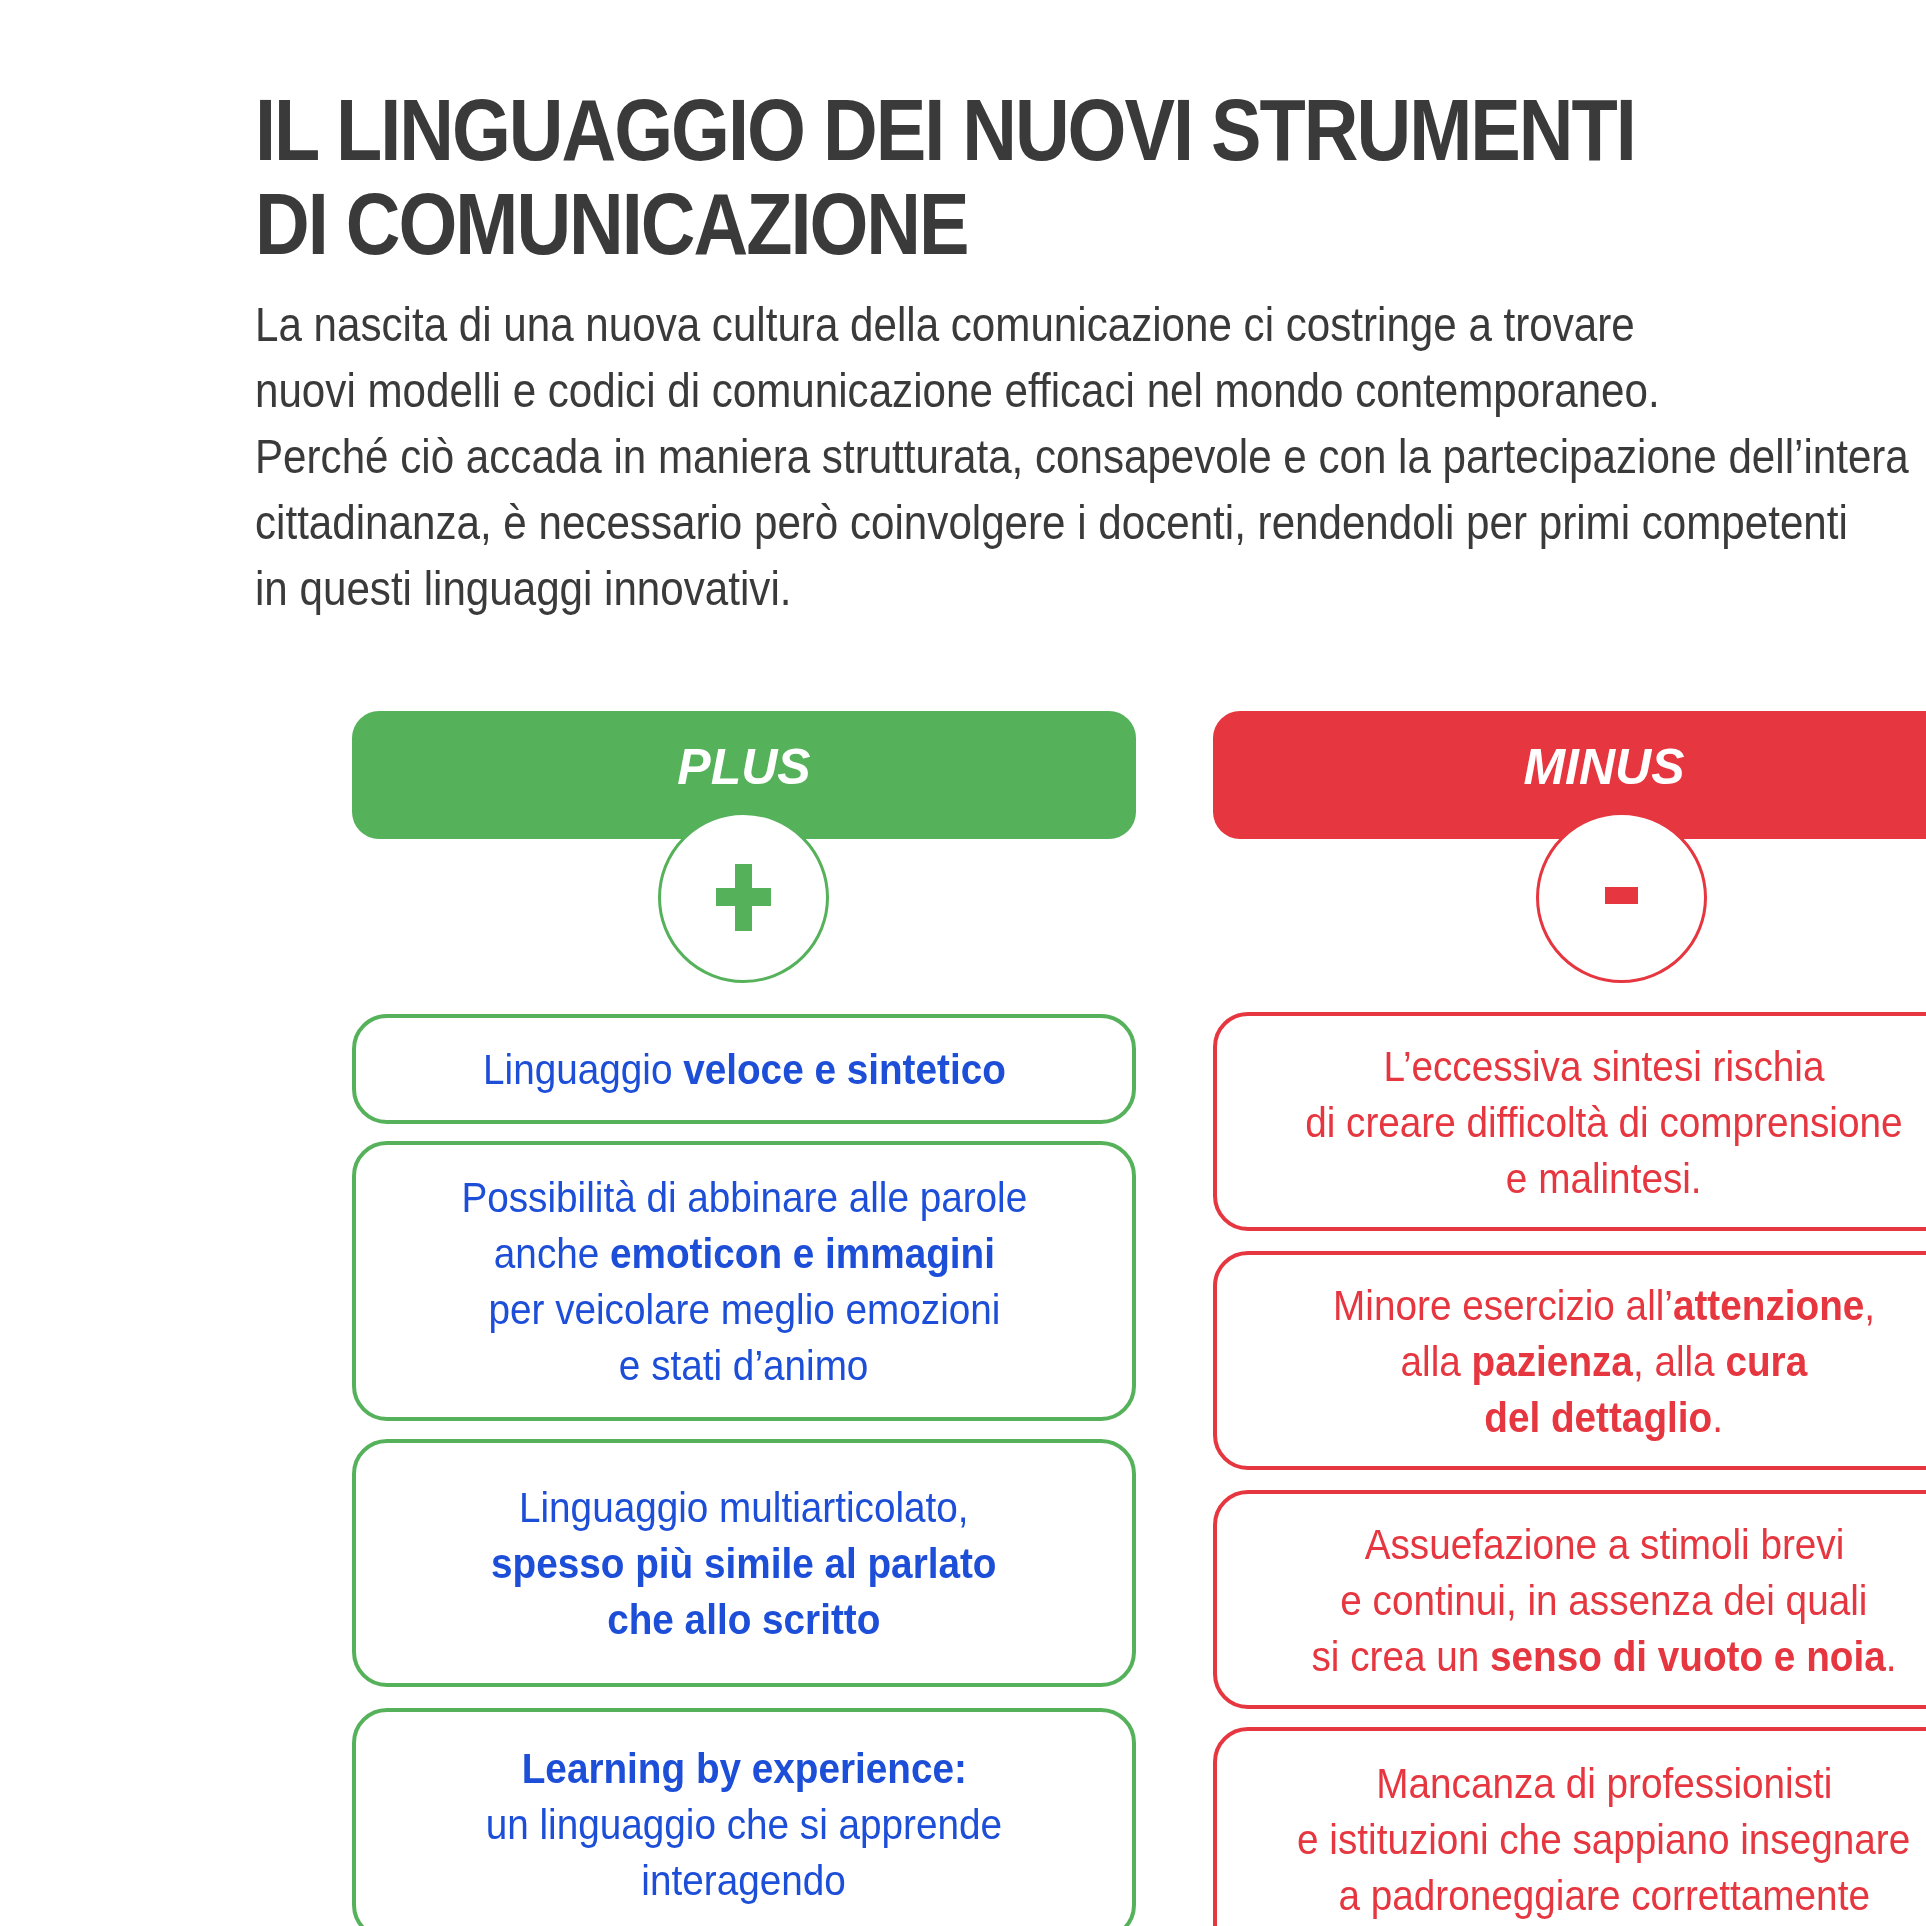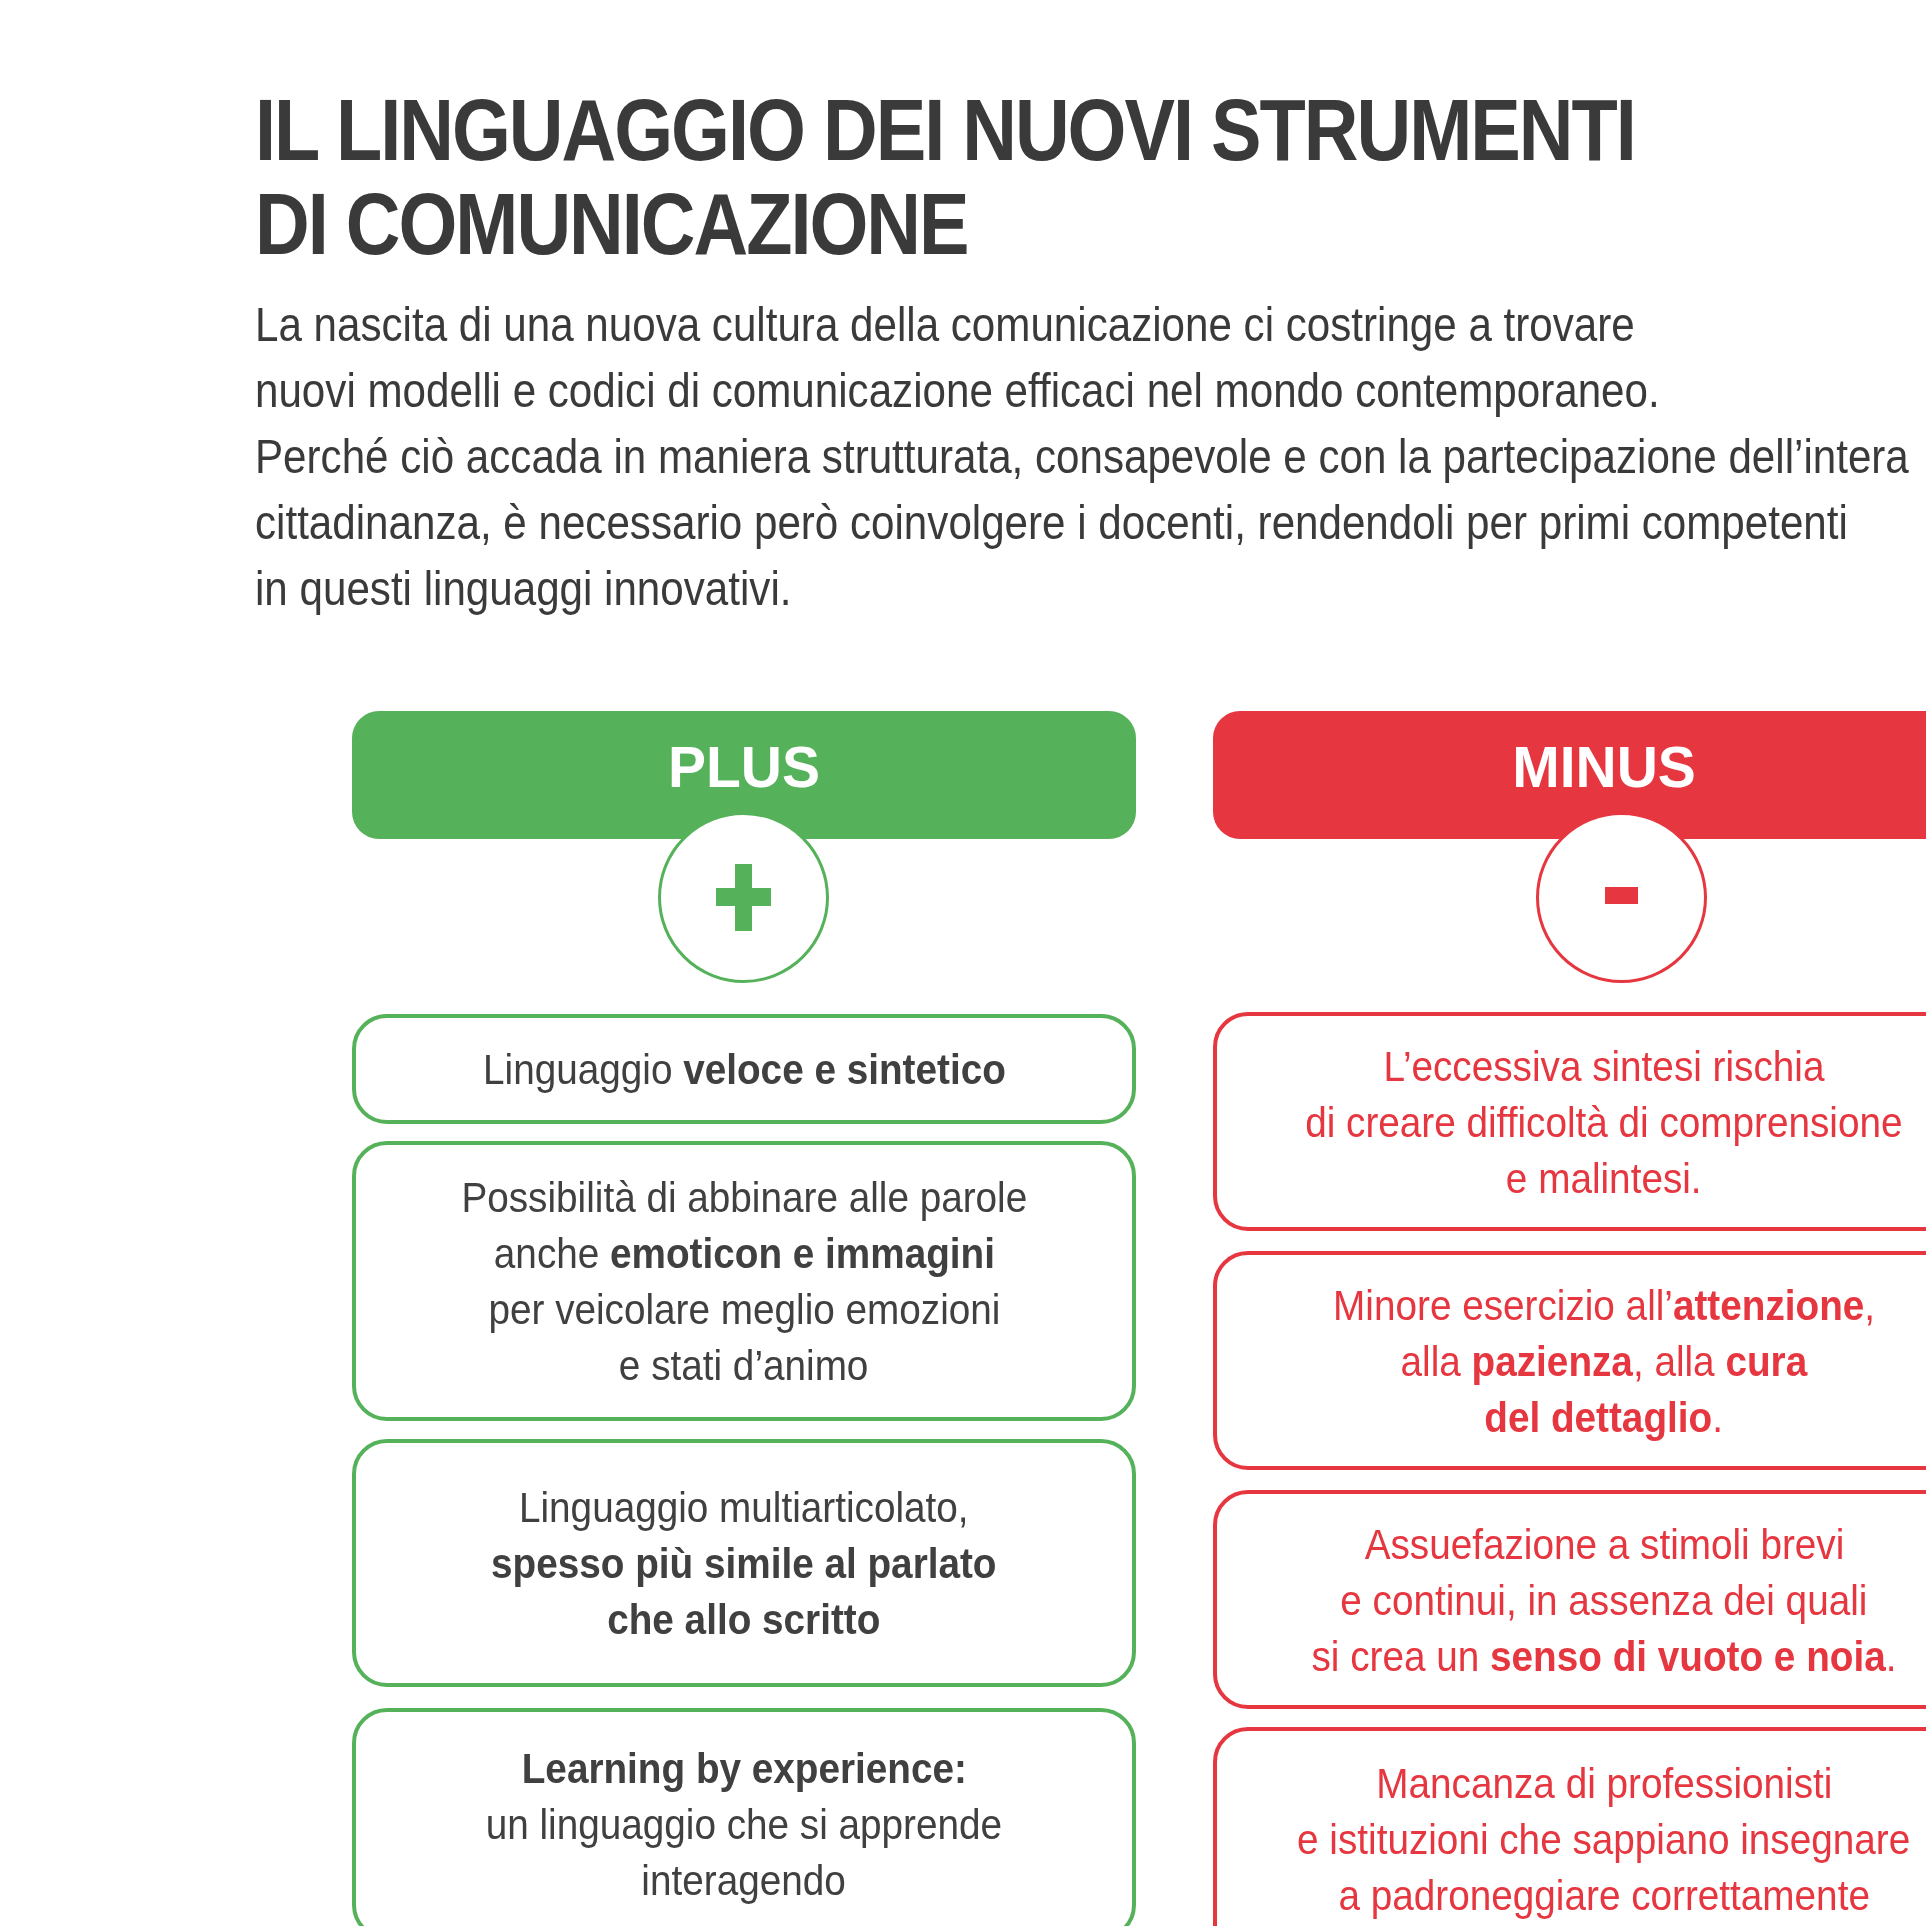--- a/index.html
+++ b/index.html
@@ -8,36 +8,36 @@
   .abs { position: absolute; }
   .title { left: 255px; top: 83px; width: 2003px; color: #3a3a3a;
            font-family: "Liberation Sans", sans-serif; font-weight: bold;
            font-size: 88px; line-height: 94px; letter-spacing: -2.3px;
            transform: scaleX(0.86); transform-origin: left top; }
   .intro { left: 255px; top: 291px; width: 2234px; color: #3a3a3a;
            font-family: "Liberation Sans", sans-serif; font-size: 49px;
            line-height: 66px; transform: scaleX(0.86); transform-origin: left top; }
   .intro div { white-space: nowrap; }
   .header { border-radius: 27px; color: #ffffff; font-weight: bold;
-            font-size: 57px; text-align: center; display: flex;
-            align-items: center; justify-content: center; padding-bottom: 15.4px; box-sizing: border-box; }
+            font-size: 50px; text-align: center; display: flex;
+            align-items: center; justify-content: center; padding-bottom: 15.4px; box-sizing: border-box; font-style: italic; }
   .header.plus { left: 352px; top: 711px; width: 784px; height: 128px; background: #55b25a; }
   .header.minus { left: 1213px; top: 711px; width: 782px; height: 128px; background: #e6363f; }
   .badge { width: 171px; height: 171px; border-radius: 50%; background: #ffffff;
            box-sizing: border-box; display: flex; align-items: center; justify-content: center; }
   .badge.plus { left: 658px; top: 812px; border: 3.1px solid #55b25a; }
   .badge.minus { left: 1536px; top: 812px; border: 3.1px solid #e6363f; }
   .glyph-plus { position: relative; width: 55px; height: 67px; }
   .glyph-plus::before { content: ""; position: absolute; left: 18.5px; top: 0; width: 17.3px; height: 67px; background: #55b25a; }
   .glyph-plus::after { content: ""; position: absolute; left: 0; top: 24px; width: 55px; height: 18px; background: #55b25a; }
   .glyph-minus { width: 33px; height: 16.6px; background: #e6363f; margin-top: -3.9px; }
   .box { box-sizing: border-box; border-radius: 35px; background: #ffffff;
          display: flex; flex-direction: column; align-items: center; justify-content: center;
          text-align: center; font-size: 43px; line-height: 56px; }
-  .box.g { border: 4.2px solid #55b25a; color: #404040; left: 352px; width: 784px; }
+  .box.g { border: 4.2px solid #55b25a; color: #1d4ed8; left: 352px; width: 784px; }
   .box.r { border: 4.2px solid #e6363f; color: #e6363f; left: 1213px; width: 782px; }
   .box .line { white-space: nowrap; transform: scaleX(0.9); }
   .box b { font-weight: bold; }
 </style>
 </head>
 <body>
 
 <h1 class="abs title" style="margin:0;">
   <div>IL LINGUAGGIO DEI NUOVI STRUMENTI</div>
   <div>DI COMUNICAZIONE</div>

